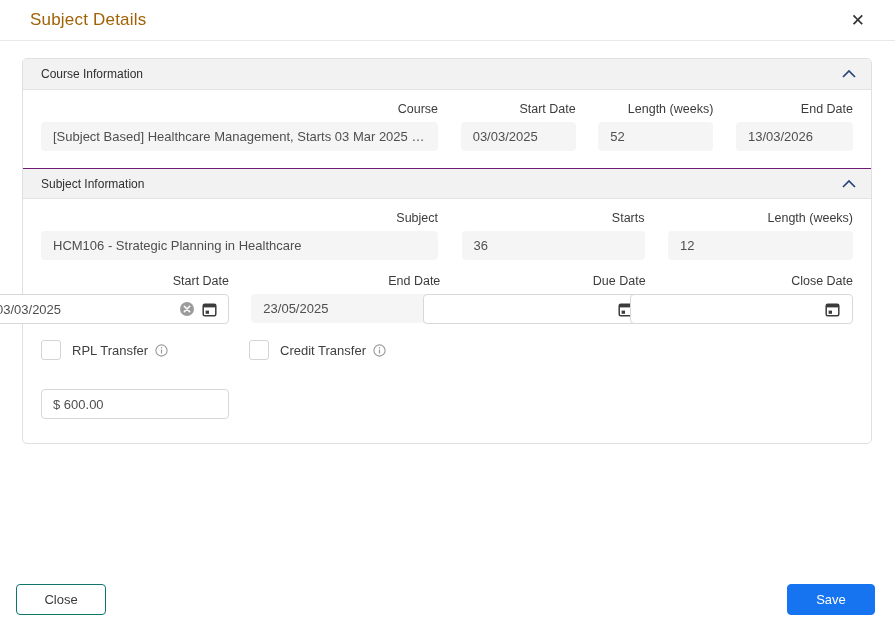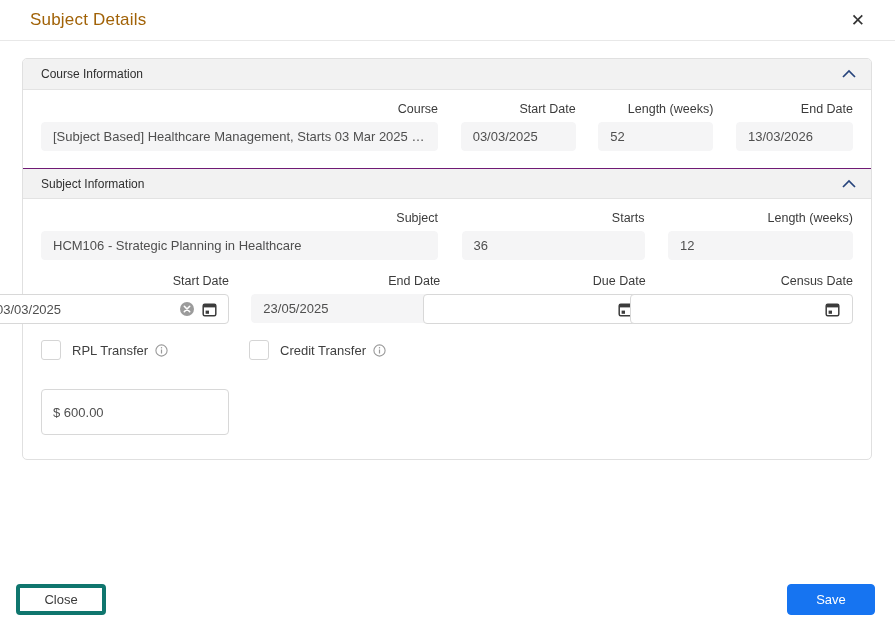--- a/index.html
+++ b/index.html
@@ -160,21 +160,21 @@
     height: 31px;
     font-family: "Liberation Sans", sans-serif;
     font-size: 13px;
     border-radius: 4px;
     cursor: pointer;
   }
   .btn-close {
     left: 16px;
     width: 90px;
     background: #fff;
-    border: 4px solid #0f766e;
+    border: 1px solid #0f766e;
     color: #3a3a3a;
   }
   .btn-save {
     right: 20px;
     width: 88px;
     background: var(--accent, #1674f1);
     border: 1px solid var(--accent, #1674f1);
     color: #fff;
   }
   .info-svg, .cal-svg, .clear-svg { display: block; }
@@ -271,21 +271,21 @@
             <span class="icon-btn">
               <svg class="cal-svg" width="15" height="15" viewBox="0 0 15 15">
                   <rect x="1.2" y="2.2" width="12.6" height="11.6" rx="1.5" fill="none" stroke="#3c3c3c" stroke-width="1.5"></rect>
                   <rect x="1.2" y="2.2" width="12.6" height="3.2" fill="#3c3c3c"></rect>
                   <rect x="3.6" y="8.6" width="3.4" height="3.2" fill="#3c3c3c"></rect>
                 </svg>
             </span>
           </div>
         </div>
         <div class="field w-right2">
-          <label>Census Date</label>
+          <label>Close Date</label>
           <div class="date-wrap">
             <input value="" style="">
             <span class="icon-btn">
               <svg class="cal-svg" width="15" height="15" viewBox="0 0 15 15">
                   <rect x="1.2" y="2.2" width="12.6" height="11.6" rx="1.5" fill="none" stroke="#3c3c3c" stroke-width="1.5"></rect>
                   <rect x="1.2" y="2.2" width="12.6" height="3.2" fill="#3c3c3c"></rect>
                   <rect x="3.6" y="8.6" width="3.4" height="3.2" fill="#3c3c3c"></rect>
                 </svg>
             </span>
           </div>
@@ -314,20 +314,20 @@
               </svg>
           </span>
         </div>
       </div>
     </div>
   </section>
 
   <section>
     <div class="sec-body" style="padding-bottom:24px">
       <div class="field w-half1">
-        <input class="fld" style="background: rgb(255, 255, 255); border: 1px solid rgb(216, 216, 216); height: 46px;" value="$ 600.00">
+        <input class="fld" style="background: rgb(255, 255, 255); border: 1px solid rgb(216, 216, 216); height: 30px;" value="$ 600.00">
       </div>
     </div>
   </section>
 </div>
 
 <button class="footer-btn btn-close">Close</button>
 <button class="footer-btn btn-save">Save</button>
 
 </body></html>

